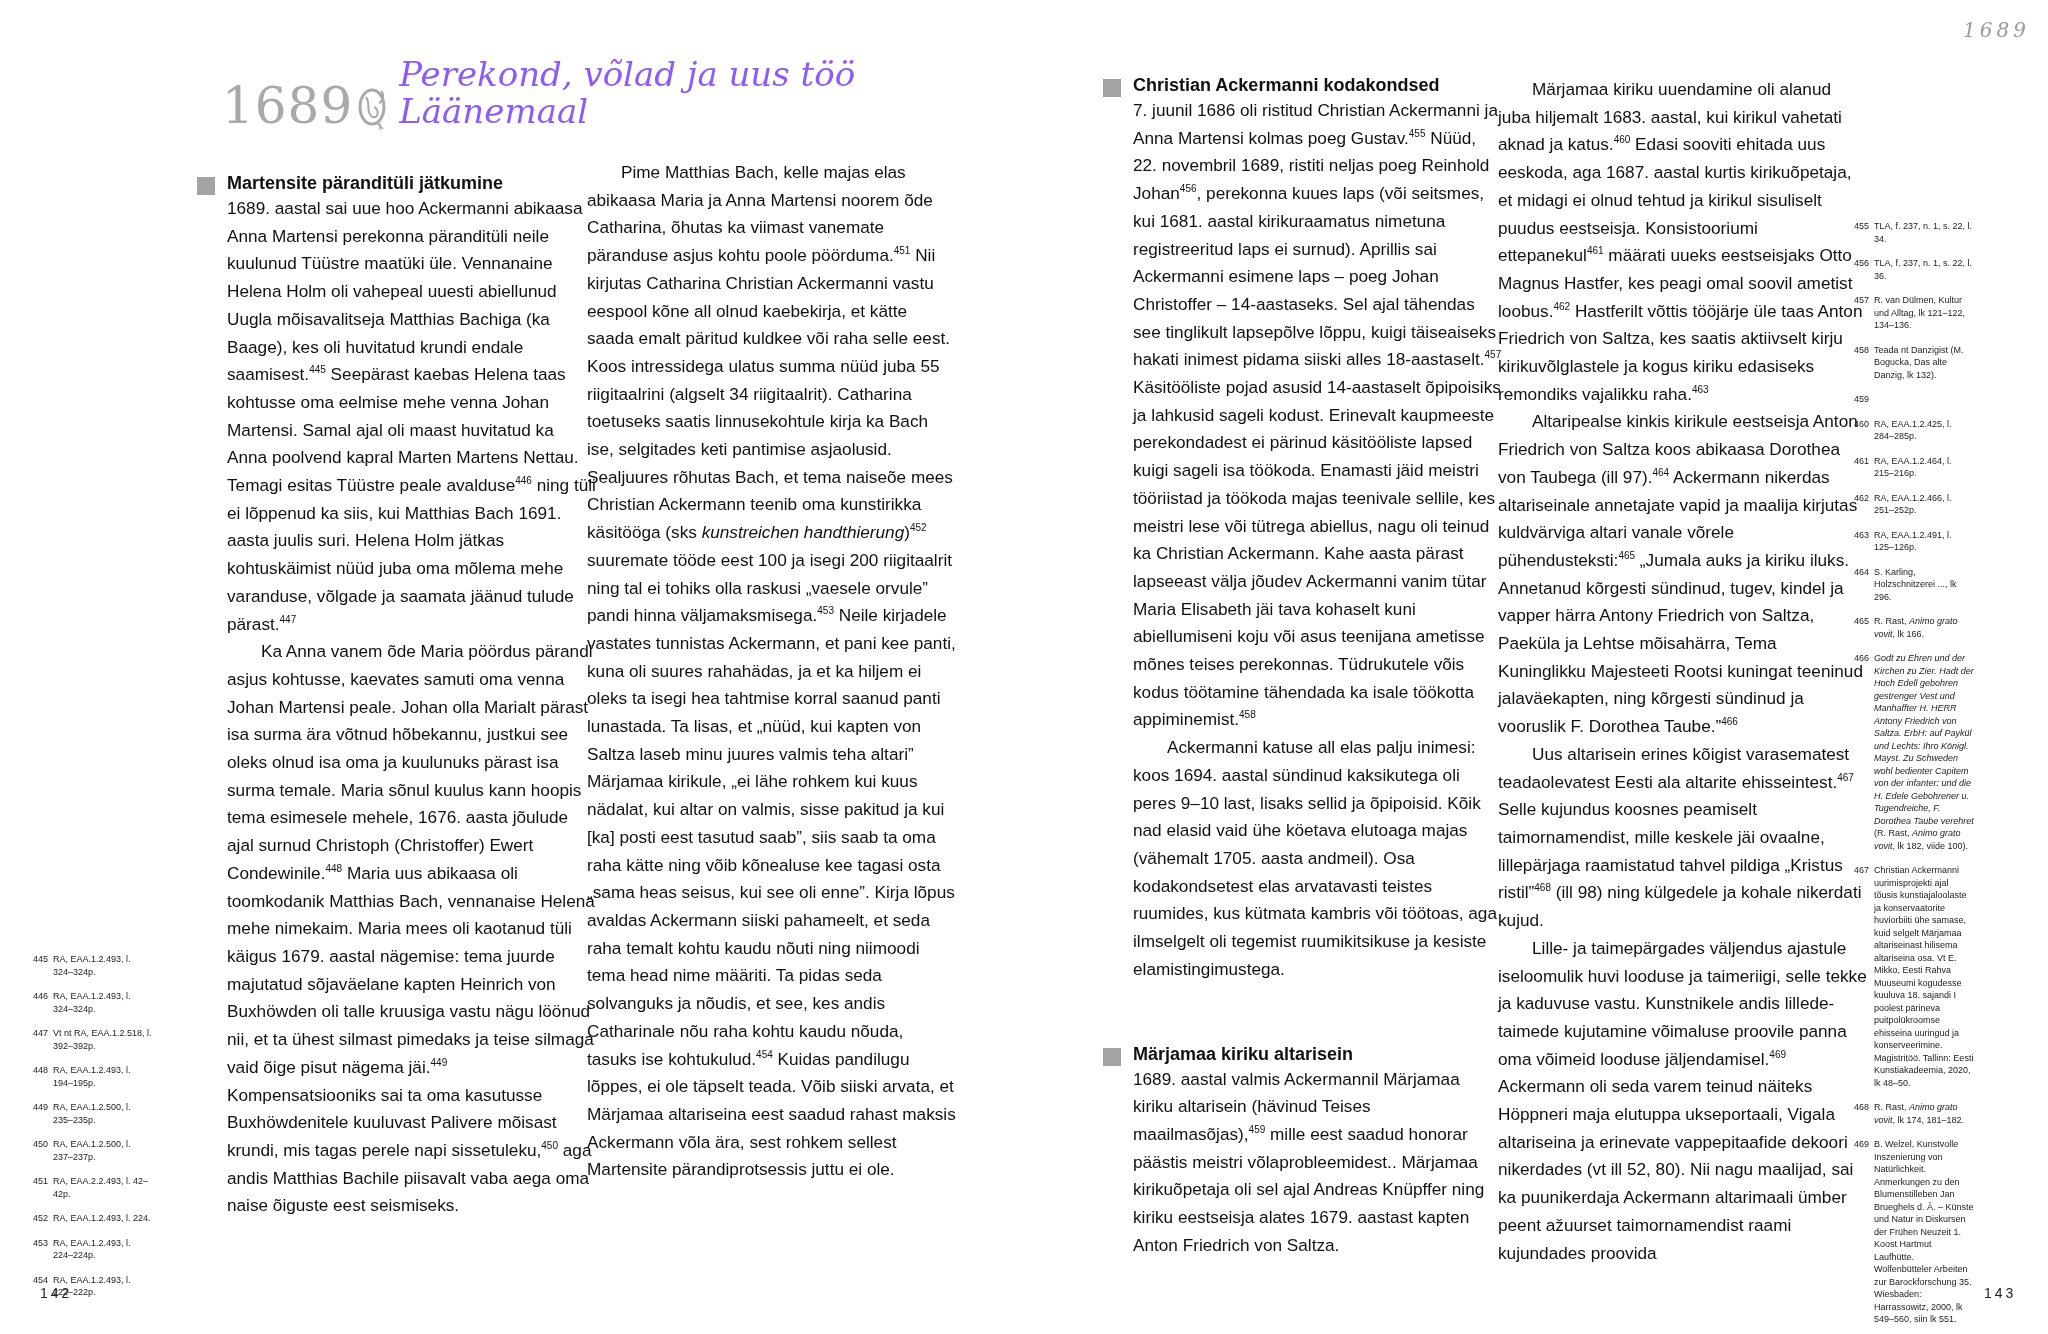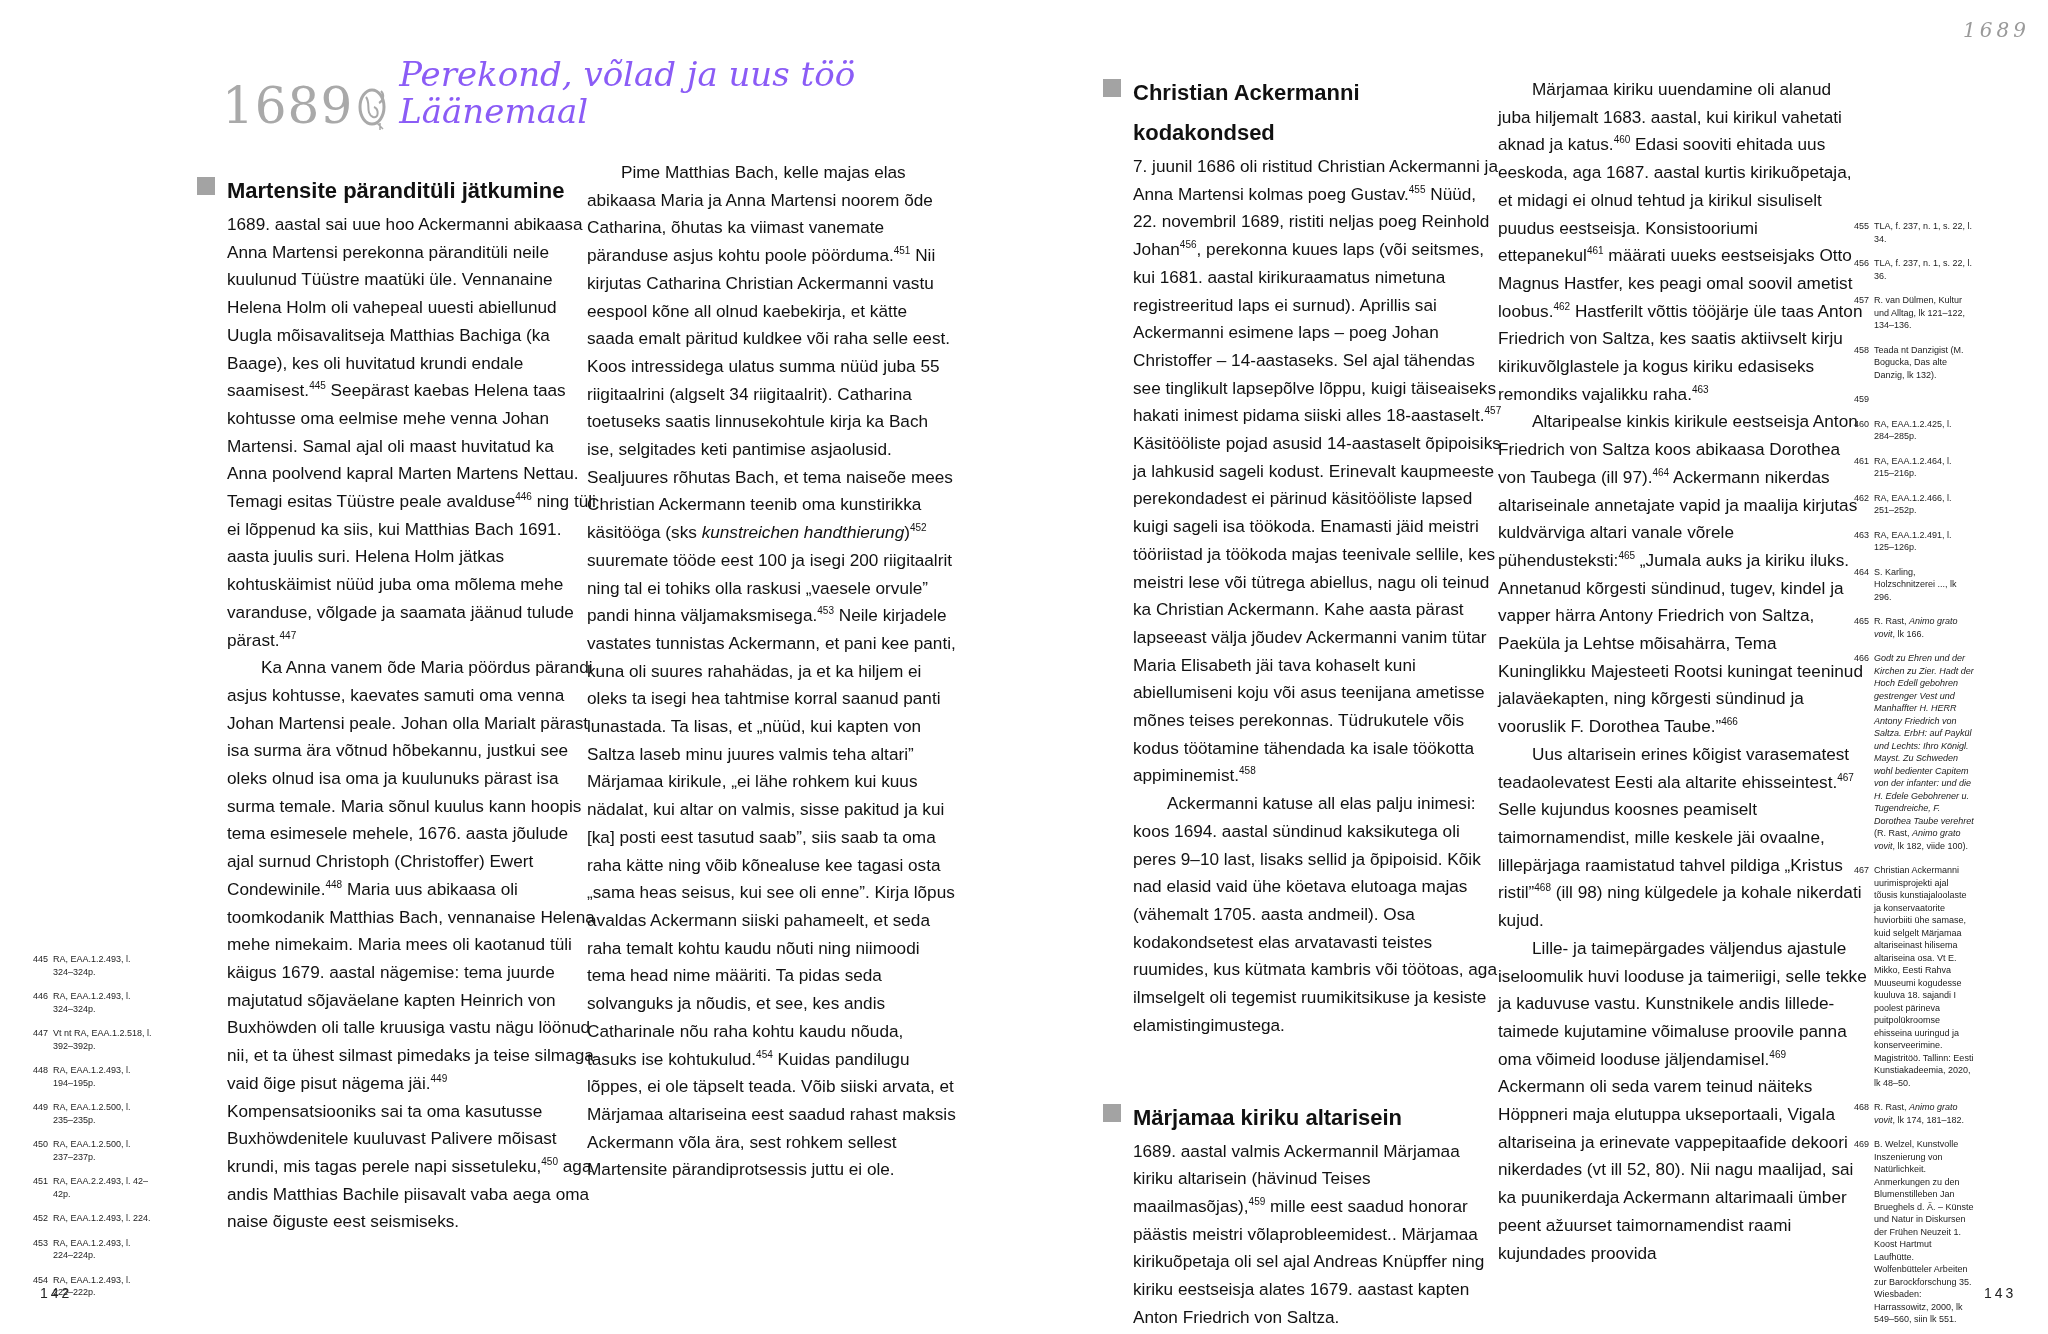--- a/index.html
+++ b/index.html
@@ -12,21 +12,21 @@
   .chapter-head { position:absolute; left:222px; top:56px; display:flex; align-items:flex-end; }
   .chap-year { font-family:"DejaVu Serif", serif; font-size:50px; color:#a9a9a9; letter-spacing:1px; line-height:1; }
   .chap-orn { display:inline-block; width:30px; height:46px; margin:0 12px 0 4px; position:relative; }
   .chap-title { font-family:"DejaVu Serif", serif; font-style:italic; font-size:34px; color:#8b5cf6; line-height:1.1; }
 
   .running-year { position:absolute; right:18px; top:18px; font-family:"DejaVu Serif", serif; font-style:italic; font-size:20px; color:#9a9a9a; letter-spacing:4px; }
 
   .col { position:absolute; width:370px; font-size:17.2px; line-height:27.7px; }
   .col p { margin:0; }
   .col p.indent { text-indent:34px; }
-  .sec-head { position:relative; font-weight:bold; font-size:22px; line-height:40px; margin:0 0 0 0; }
+  .sec-head { position:relative; font-weight:bold; font-size:18px; line-height:24px; margin:0 0 0 0; }
   .sec-square { position:absolute; left:-30px; top:6px; width:18px; height:18px; background:#a3a3a3; }
   sup { font-size:10px; line-height:0; vertical-align:7px; }
   em { font-style:italic; }
 
   .notes { position:absolute; font-size:9px; line-height:12.5px; color:#222; font-family:"Liberation Sans", sans-serif; }
   .note { display:flex; margin-bottom:12px; }
   .note-num { width:20px; flex:none; }
   .note-text { width:100px; }
   .note-text em { font-style:italic; }
 

